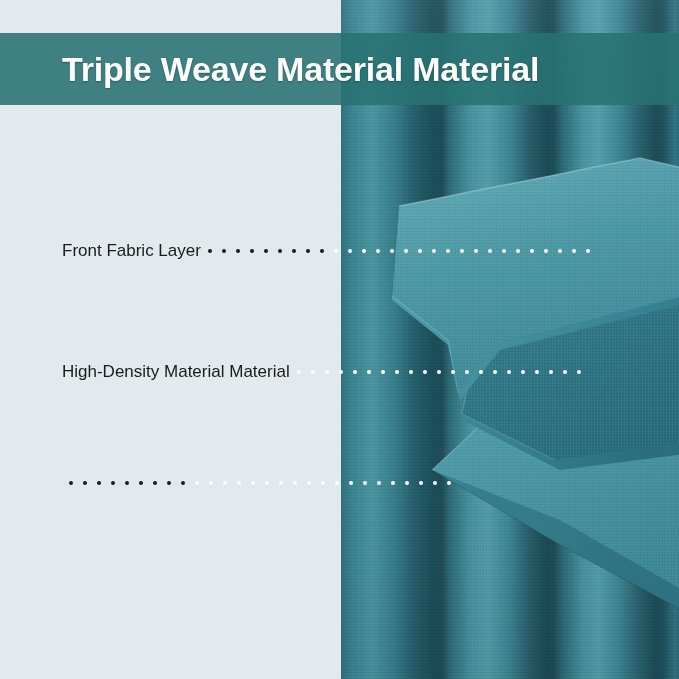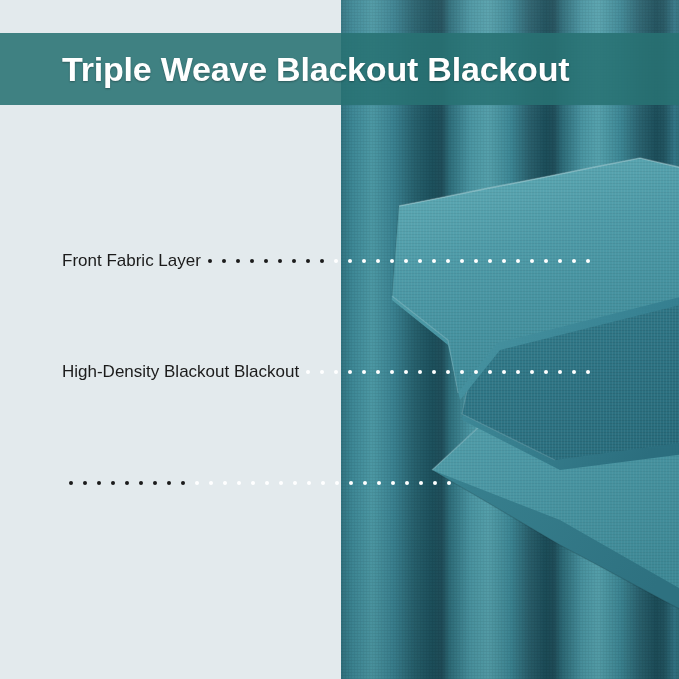--- a/index.html
+++ b/index.html
@@ -138,21 +138,21 @@
   .leader .dot {
     position: absolute;
     top: 9px;
     width: 4px;
     height: 4px;
     border-radius: 50%;
   }
   .dot.dark  { background: #1b1b1b; }
   .dot.light { background: #ffffff; }
 
-  .row-front  { top: 250px; }
+  .row-front  { top: 240px; }
   .row-mid    { top: 361px; }
   .row-black  { top: 472px; }
 </style>
 </head>
 <body>
 
 <div id="scene">
 
   <div class="curtain"></div>
   <div class="curtain-weave"></div>
@@ -216,21 +216,21 @@
       <path d="M 399 206 L 640 158 L 700 176 L 700 300 L 500 350 L 460 400 L 448 345 L 392 300 Z" fill="url(#gTopEdge)"></path>
       <path d="M 399 206 L 640 158 L 700 172 L 700 292 L 497 343 L 458 393 L 448 340 L 392 296 Z" fill="url(#gTop)"></path>
       <path d="M 399 206 L 640 158 L 700 172 L 700 292 L 497 343 L 458 393 L 448 340 L 392 296 Z" fill="url(#weave)" opacity="0.55"></path>
       <path d="M 399 206 L 640 158 L 700 172" fill="none" stroke="rgba(255,255,255,0.26)" stroke-width="1.7"></path>
       <path d="M 392 296 L 448 340 L 458 393" fill="none" stroke="rgba(255,255,255,0.16)" stroke-width="1.2"></path>
       <path d="M 399 206 L 392 296" fill="none" stroke="rgba(0,0,0,0.10)" stroke-width="1.2"></path>
     </g>
   </svg>
 
   <div class="banner">
-    <div class="banner-title">Triple Weave Blackout Blackout</div>
+    <div class="banner-title">Triple Weave Material Material</div>
   </div>
 
   <div class="callout row-front">
     <span class="callout-label">Front Fabric Layer</span>
     <span class="leader" style="width: 445px;">
         <span class="dot dark" style="left: 0px;"></span>
         <span class="dot dark" style="left: 14px;"></span>
         <span class="dot dark" style="left: 28px;"></span>
         <span class="dot dark" style="left: 42px;"></span>
         <span class="dot dark" style="left: 56px;"></span>
@@ -254,21 +254,21 @@
         <span class="dot light" style="left: 308px;"></span>
         <span class="dot light" style="left: 322px;"></span>
         <span class="dot light" style="left: 336px;"></span>
         <span class="dot light" style="left: 350px;"></span>
         <span class="dot light" style="left: 364px;"></span>
         <span class="dot light" style="left: 378px;"></span>
       </span>
   </div>
 
   <div class="callout row-mid">
-    <span class="callout-label">High-Density Blackout Blackout</span>
+    <span class="callout-label">High-Density Material Material</span>
     <span class="leader" style="width: 330px;">
         <span class="dot light" style="left: 0px;"></span>
         <span class="dot light" style="left: 14px;"></span>
         <span class="dot light" style="left: 28px;"></span>
         <span class="dot light" style="left: 42px;"></span>
         <span class="dot light" style="left: 56px;"></span>
         <span class="dot light" style="left: 70px;"></span>
         <span class="dot light" style="left: 84px;"></span>
         <span class="dot light" style="left: 98px;"></span>
         <span class="dot light" style="left: 112px;"></span>

